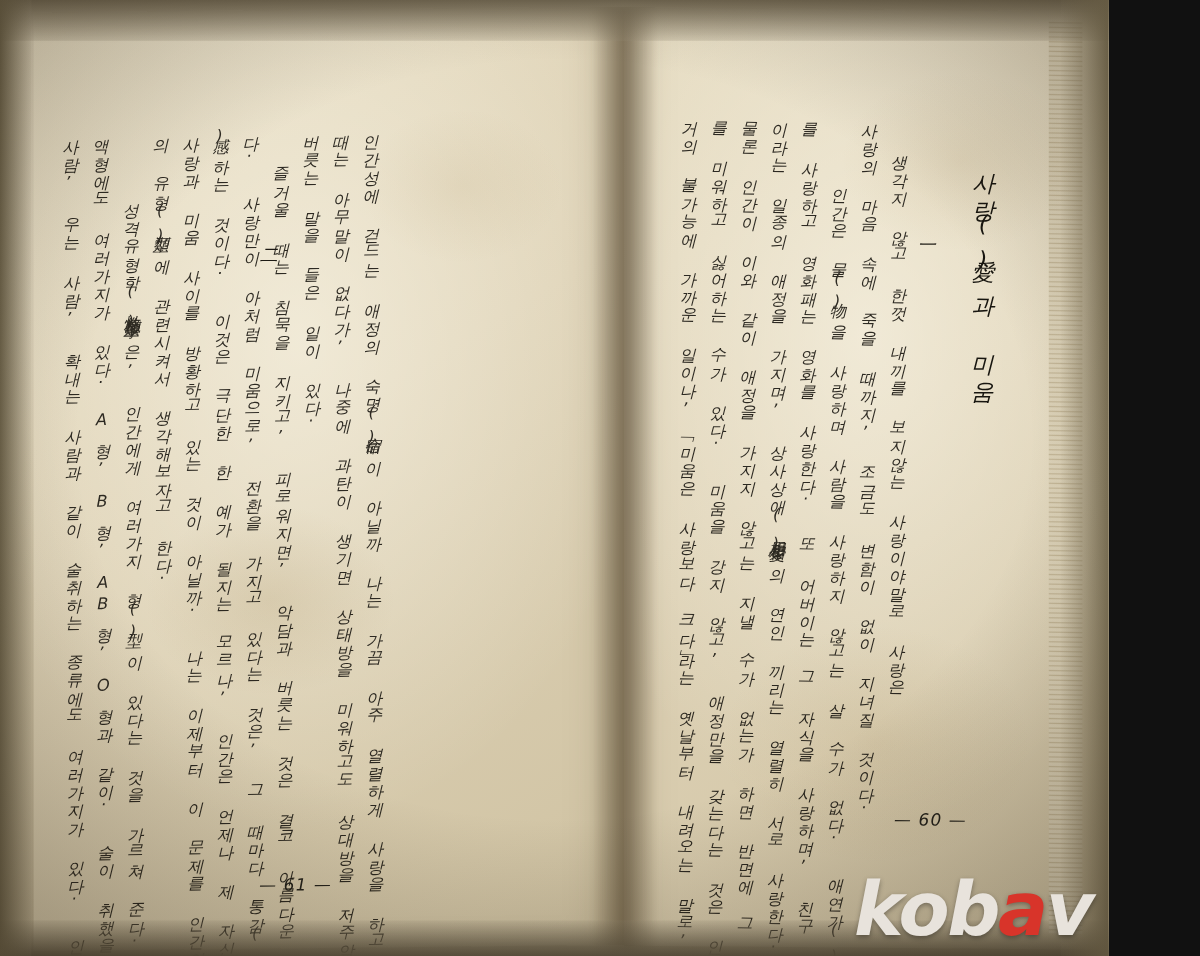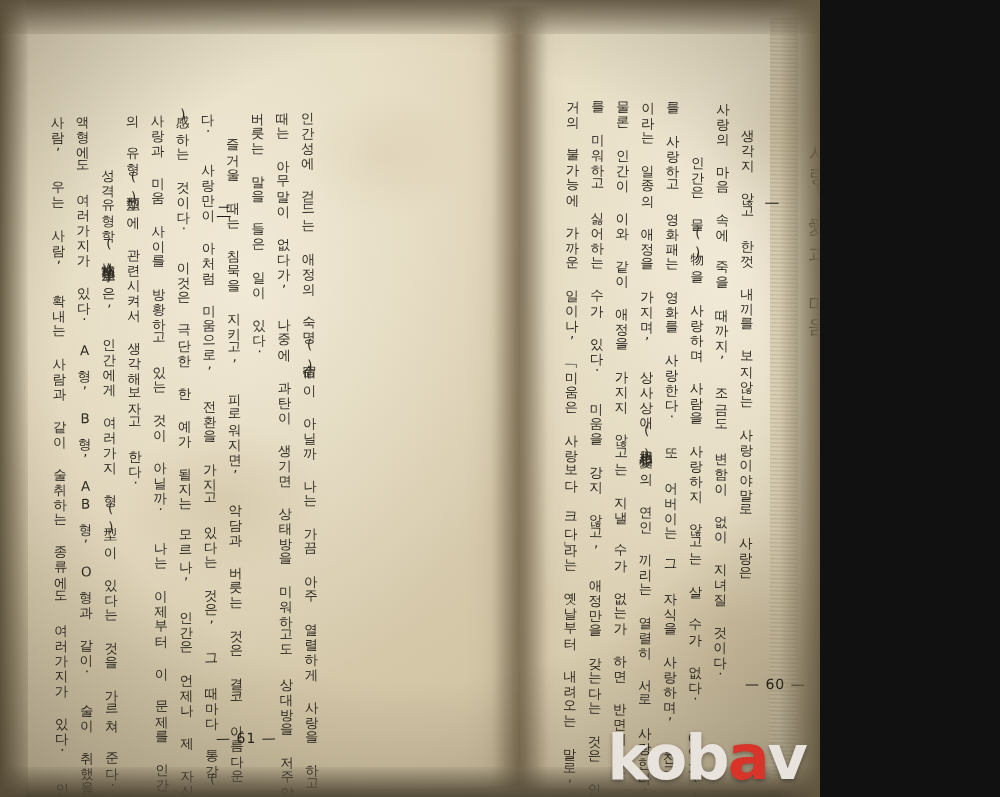--- a/index.html
+++ b/index.html
@@ -2,25 +2,26 @@
 <html><head>
 <meta charset="utf-8">
 <style>
   html, body {
     margin: 0;
     padding: 0;
     background: #111;
   }
   #page {
     position: relative;
-    width: 820px;
+    width: 924px;
     height: 797px;
     overflow: hidden;
     background: #cbbfa6;
     font-family: "DejaVu Sans", sans-serif;
+    font-style: italic;
   }
 
   
   .photo-bg {
     position: absolute;
     inset: 0;
     background:
       radial-gradient(ellipse 60% 50% at 20% 30%, rgba(255,250,235,0.35), rgba(0,0,0,0) 70%),
       radial-gradient(ellipse 70% 60% at 78% 25%, rgba(255,248,230,0.30), rgba(0,0,0,0) 70%),
       linear-gradient(165deg, #d8cdb4 0%, #cec2a6 40%, #bdb092 75%, #ab9e80 100%);

